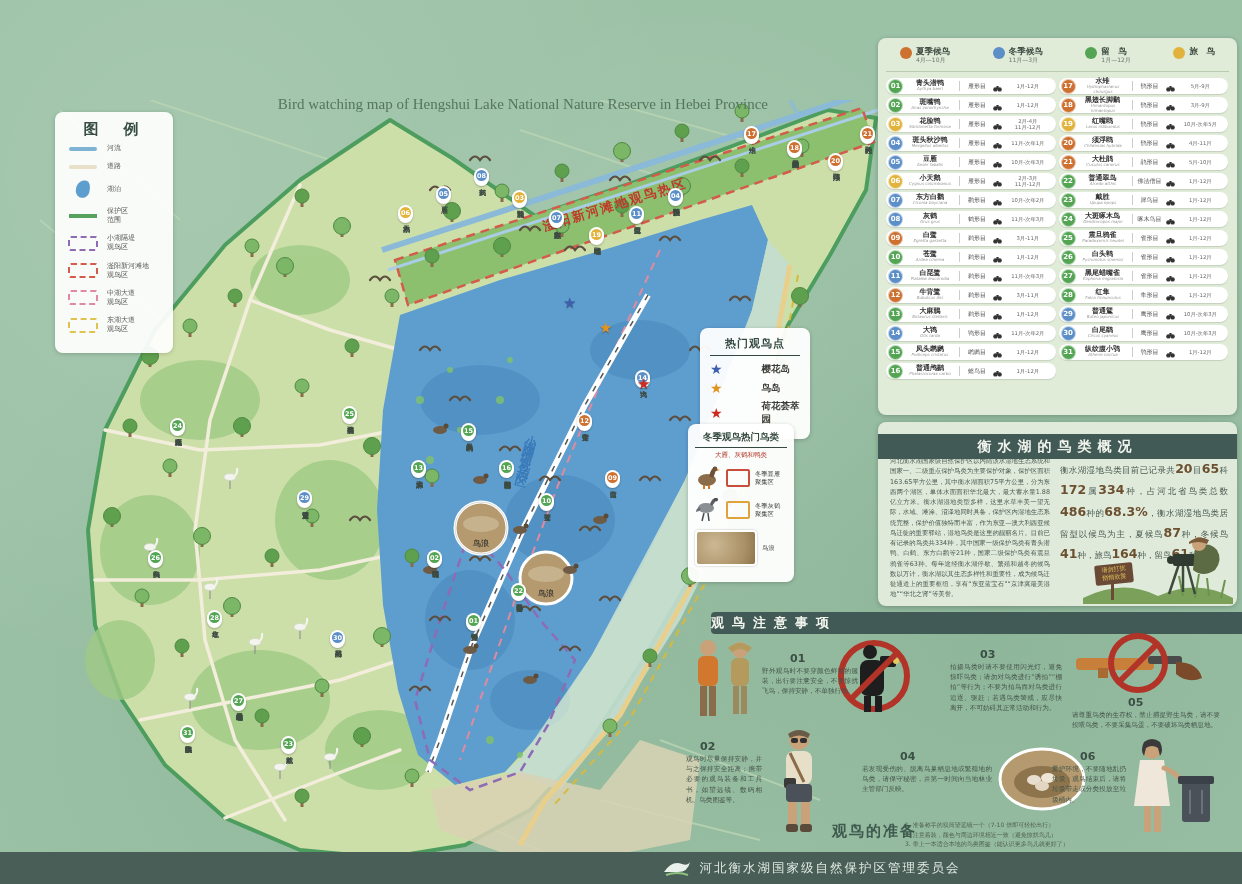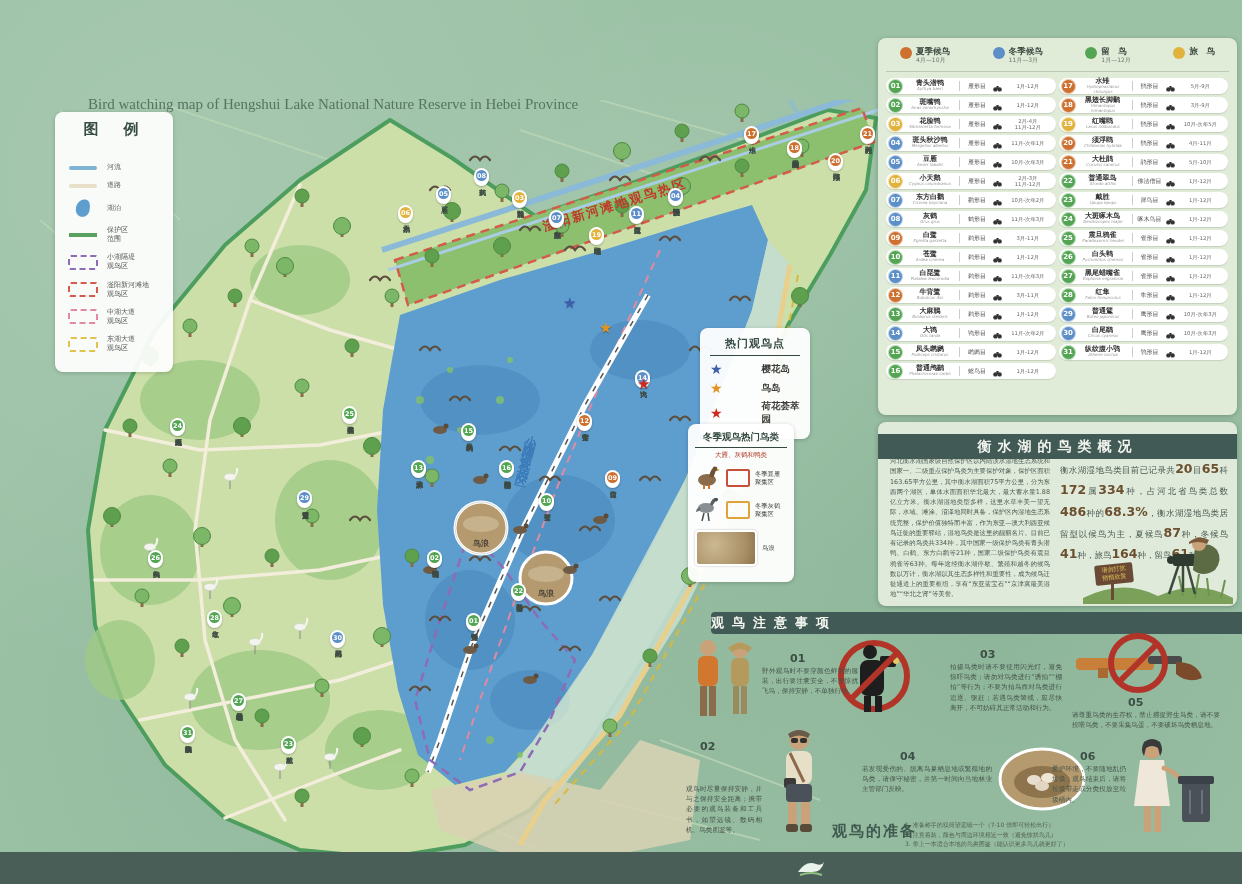--- a/index.html
+++ b/index.html
@@ -8,26 +8,26 @@
     background:
       radial-gradient(circle at 15% 20%, rgba(255,255,255,.10), transparent 40%),
       radial-gradient(circle at 80% 70%, rgba(60,110,80,.15), transparent 45%),
       radial-gradient(circle at 55% 35%, rgba(255,255,255,.08), transparent 35%),
       radial-gradient(circle at 30% 80%, rgba(70,120,90,.12), transparent 40%),
       #9cc2a6;}
   .abs{position:absolute;}
   
   #main-title{left:88px;top:38px;width:680px;text-align:center;font-size:45px;font-weight:bold;
     color:#37514d;letter-spacing:3px;text-shadow:1px 1px 0 rgba(255,255,255,.25);}
-  #sub-title{left:88px;top:96px;width:680px;text-align:left;font-size:15px;color:#55755e;
+  #sub-title{left:88px;top:96px;width:680px;text-align:right;font-size:15px;color:#55755e;
     font-family:"Liberation Serif","DejaVu Serif",serif;}
   
   #legend{left:55px;top:112px;width:118px;background:rgba(255,255,255,.93);border-radius:8px;
     box-shadow:0 1px 4px rgba(0,0,0,.18);padding:8px 6px 10px 10px;box-sizing:border-box;}
-  #legend .lg-title{text-align:center;font-size:15px;font-weight:bold;color:#374d45;letter-spacing:10px;margin-bottom:24px;}
+  #legend .lg-title{text-align:center;font-size:15px;font-weight:bold;color:#374d45;letter-spacing:10px;margin-bottom:5px;}
   .lg-item{display:flex;align-items:center;margin-bottom:9px;}
   .lg-sym{width:36px;display:flex;justify-content:center;flex:0 0 36px;}
   .lg-label{font-size:7px;color:#5a5a55;line-height:1.3;white-space:pre-line;margin-left:6px;font-family:Liberation Serif, serif;}
   .sym-river{width:28px;height:4px;background:#7fb3d3;border-radius:2px;}
   .sym-road{width:28px;height:4px;background:#e8e0c8;border-radius:2px;}
   .sym-lake{width:14px;height:18px;background:#5e9ecf;border-radius:60% 40% 55% 45%/50% 60% 40% 50%;transform:rotate(15deg);}
   .sym-bound{width:28px;height:4px;background:#57a05e;}
   .sym-dash{width:26px;height:11px;border-radius:3px;background:transparent;}
   
   .mk{position:absolute;background:#fff;border-radius:8px;box-shadow:0 1px 2px rgba(0,0,0,.25);
@@ -1218,21 +1218,21 @@
     <path d="M40 32 q12 4 18 14" stroke="#caa27a" stroke-width="5" fill="none" stroke-linecap="round"></path>
     <rect x="58" y="46" width="28" height="40" rx="3" fill="#4a5158"></rect>
     <rect x="54" y="40" width="36" height="8" rx="2" fill="#3a4148"></rect>
     <line x1="66" y1="54" x2="66" y2="78" stroke="#6a737a" stroke-width="2"></line>
     <line x1="78" y1="54" x2="78" y2="78" stroke="#6a737a" stroke-width="2"></line>
   </svg>
   <div id="prec-items">
       <div class="prec-num" style="left: 790px; top: 652px;">01</div>
       <div class="prec-text" style="left: 762px; top: 666px; width: 96px;">野外观鸟时不要穿颜色鲜艳的服装，出行要注意安全，不要惊扰飞鸟，保持安静，不单独行动。</div>
       <div class="prec-num" style="left: 700px; top: 740px;">02</div>
-      <div class="prec-text" style="left: 686px; top: 784px; width: 76px;">观鸟时尽量保持安静，并与之保持安全距离；携带必要的观鸟装备和工具书，如望远镜、数码相机、鸟类图鉴等。</div>
+      <div class="prec-text" style="left: 686px; top: 754px; width: 76px;">观鸟时尽量保持安静，并与之保持安全距离；携带必要的观鸟装备和工具书，如望远镜、数码相机、鸟类图鉴等。</div>
       <div class="prec-num" style="left: 980px; top: 648px;">03</div>
       <div class="prec-text" style="left: 950px; top: 662px; width: 112px;">拍摄鸟类时请不要使用闪光灯，避免惊吓鸟类；请勿对鸟类进行“诱拍”“棚拍”等行为；不要为拍鸟而对鸟类进行追逐、驱赶；若遇鸟类警戒，应尽快离开，不可妨碍其正常活动和行为。</div>
       <div class="prec-num" style="left: 900px; top: 750px;">04</div>
       <div class="prec-text" style="left: 862px; top: 764px; width: 130px;">若发现受伤的、脱离鸟巢栖息地或繁殖地的鸟类，请保守秘密，并第一时间向当地林业主管部门反映。</div>
       <div class="prec-num" style="left: 1128px; top: 696px;">05</div>
       <div class="prec-text" style="left: 1072px; top: 710px; width: 148px;">请尊重鸟类的生存权，禁止捕捉野生鸟类，请不要投喂鸟类，不要采集鸟蛋，不要破坏鸟类栖息地。</div>
       <div class="prec-num" style="left: 1080px; top: 750px;">06</div>
       <div class="prec-text" style="left: 1052px; top: 764px; width: 74px;">爱护环境，不要随地乱扔垃圾；观鸟结束后，请将垃圾带走或分类投放至垃圾桶内。</div>
     </div>
 
@@ -1242,15 +1242,16 @@
       <div>2. 注意着装，颜色与周边环境相近一致（避免惊扰鸟儿）</div>
       <div>3. 带上一本适合本地的鸟类图鉴（能认识更多鸟儿就更好了）</div>
     </div>
 
   <div class="abs" id="footer">
     <div class="f-inner">
       <svg width="30" height="20" viewBox="0 0 30 20">
         <path d="M2 14 Q10 2 20 6 Q26 8 28 4 Q26 14 16 14 Q8 14 2 14 Z" fill="#eaf2ec"></path>
         <path d="M4 17 Q15 13 26 17" stroke="#8fc17f" stroke-width="2" fill="none"></path>
       </svg>
+      <span class="f-text">河北衡水湖国家级自然保护区管理委员会</span>
     </div>
   </div>
 </div>
 
 </body></html>

